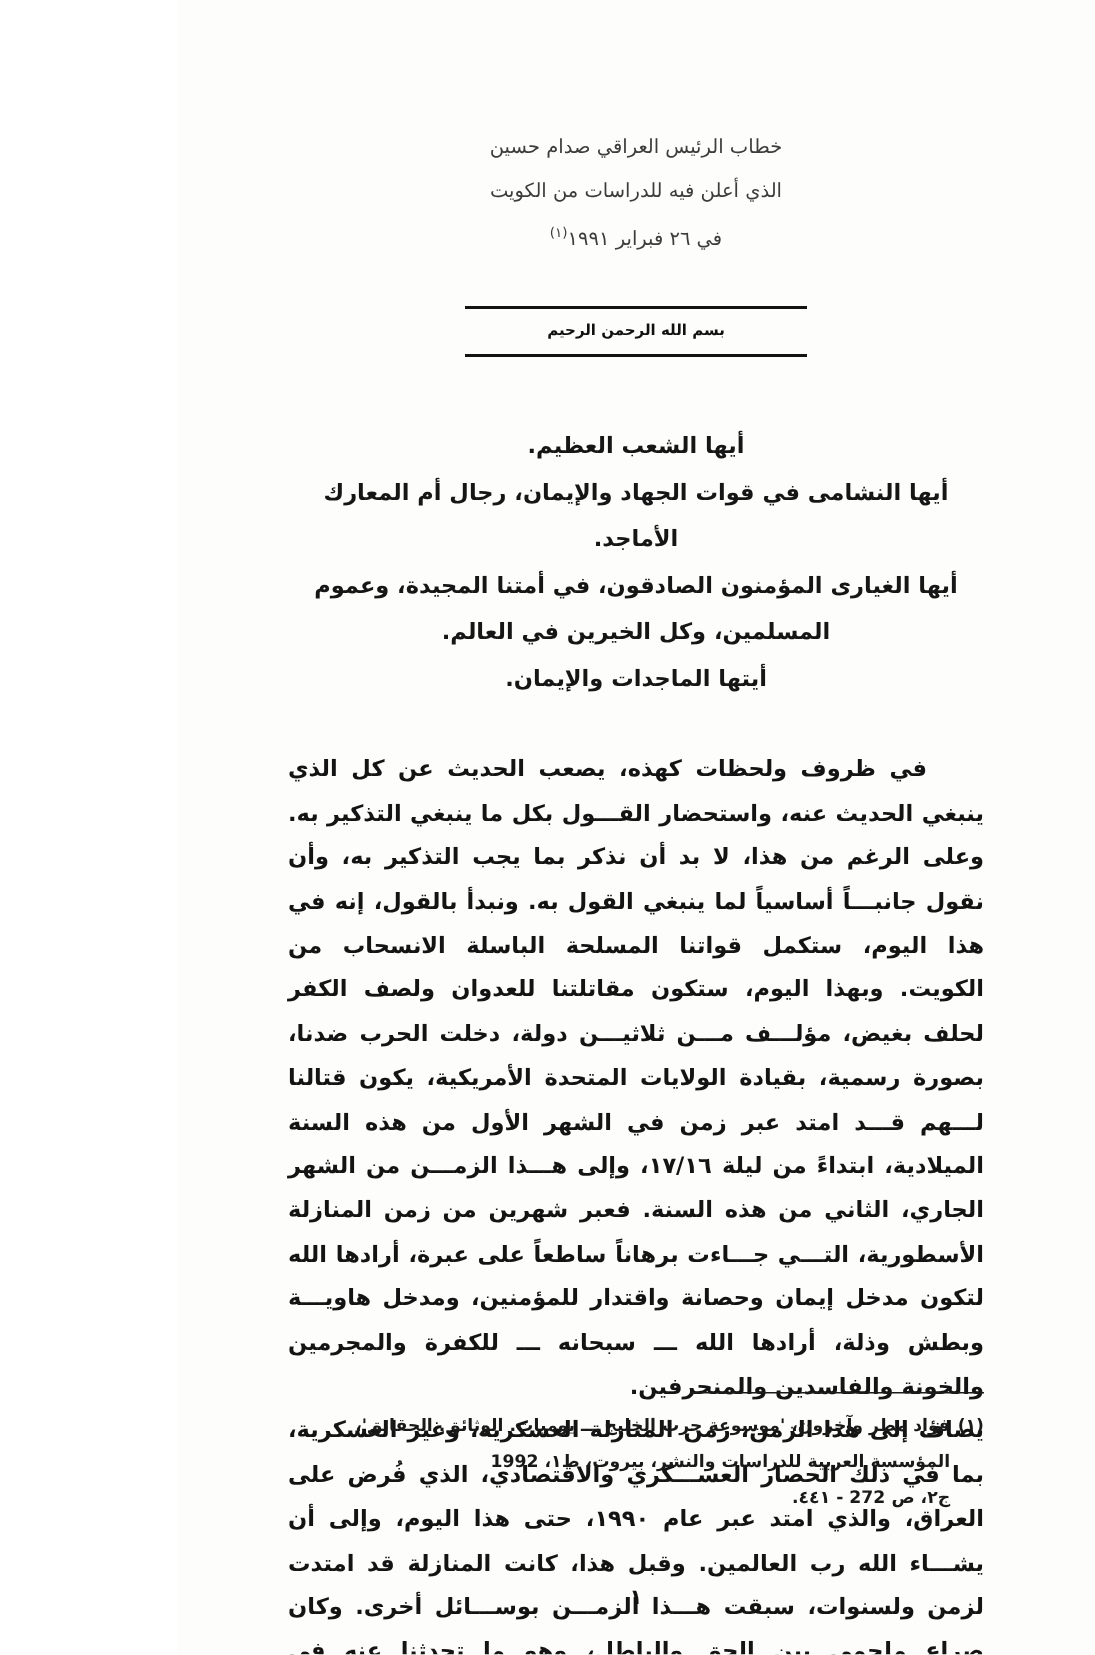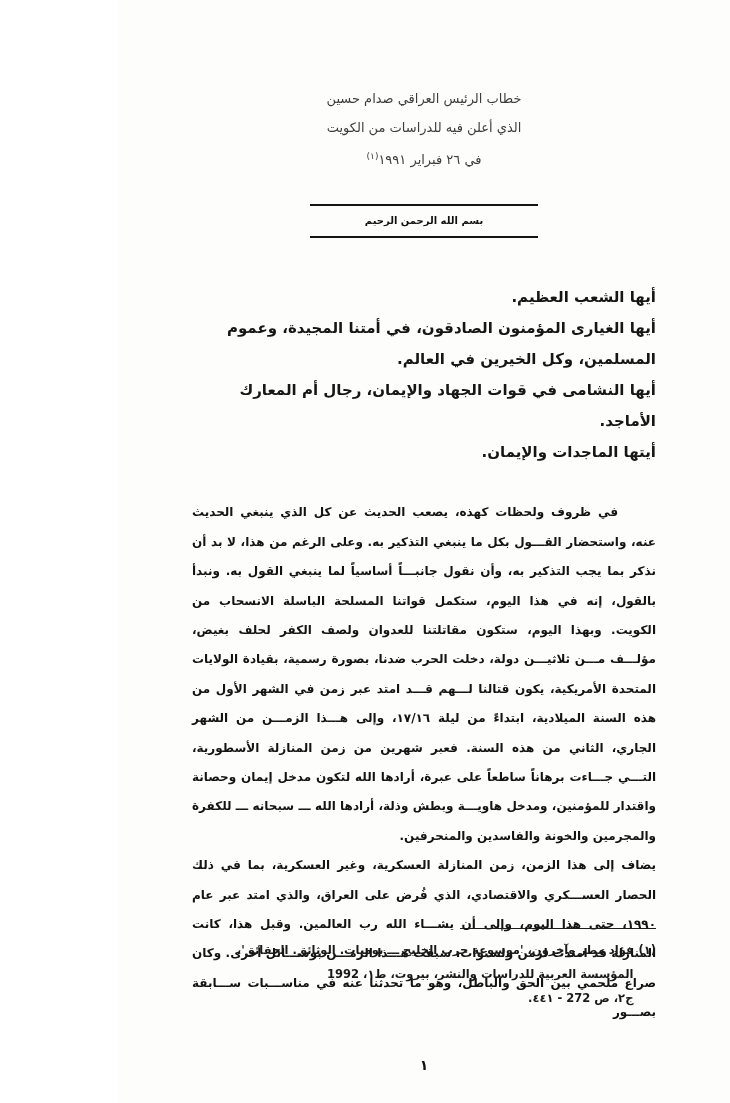--- a/index.html
+++ b/index.html
@@ -49,25 +49,25 @@
     padding: 9px 0 10px 0;
     color: #111;
   }
   
   .content { margin: 0 74px; }
   .salutations {
     margin-top: 44px;
     font-weight: 700;
     font-size: 15px;
     line-height: 31px;
-    text-align: right;
+    text-align: center;
   }
   .para {
     font-weight: 700;
-    font-size: 12px;
+    font-size: 15px;
     line-height: 29.4px;
     text-align: justify;
     color: #141414;
   }
   .para.first {
     margin-top: 30px;
     text-indent: 38px;
   }
   .para.second {
   }
@@ -125,22 +125,22 @@
     <div class="basmala-wrap">
       <hr class="rule">
       <div class="basmala">بسم الله الرحمن الرحيم</div>
       <hr class="rule">
     </div>
   </header>
 
   <main class="content">
     <div class="salutations">
       <div>أيها الشعب العظيم.</div>
+      <div>أيها النشامى في قوات الجهاد والإيمان، رجال أم المعارك الأماجد.</div>
       <div>أيها الغيارى المؤمنون الصادقون، في أمتنا المجيدة، وعموم المسلمين، وكل الخيرين في العالم.</div>
-      <div>أيها النشامى في قوات الجهاد والإيمان، رجال أم المعارك الأماجد.</div>
       <div>أيتها الماجدات والإيمان.</div>
     </div>
 
     <p class="para first">في ظروف ولحظات كهذه، يصعب الحديث عن كل الذي ينبغي الحديث عنه، واستحضار القـــول بكل ما ينبغي التذكير به. وعلى الرغم من هذا، لا بد أن نذكر بما يجب التذكير به، وأن نقول جانبـــاً أساسياً لما ينبغي القول به. ونبدأ بالقول، إنه في هذا اليوم، ستكمل قواتنا المسلحة الباسلة الانسحاب من الكويت. وبهذا اليوم، ستكون مقاتلتنا للعدوان ولصف الكفر لحلف بغيض، مؤلـــف مـــن ثلاثيـــن دولة، دخلت الحرب ضدنا، بصورة رسمية، بقيادة الولايات المتحدة الأمريكية، يكون قتالنا لـــهم قـــد امتد عبر زمن في الشهر الأول من هذه السنة الميلادية، ابتداءً من ليلة ١٧/١٦، وإلى هـــذا الزمـــن من الشهر الجاري، الثاني من هذه السنة. فعبر شهرين من زمن المنازلة الأسطورية، التـــي جـــاءت برهاناً ساطعاً على عبرة، أرادها الله لتكون مدخل إيمان وحصانة واقتدار للمؤمنين، ومدخل هاويـــة وبطش وذلة، أرادها الله ـــ سبحانه ـــ للكفرة والمجرمين والخونة والفاسدين والمنحرفين.</p>
     <p class="para second">يضاف إلى هذا الزمن، زمن المنازلة العسكرية، وغير العسكرية، بما في ذلك الحصار العســـكري والاقتصادي، الذي فُرض على العراق، والذي امتد عبر عام ١٩٩٠، حتى هذا اليوم، وإلى أن يشـــاء الله رب العالمين. وقبل هذا، كانت المنازلة قد امتدت لزمن ولسنوات، سبقت هـــذا الزمـــن بوســـائل أخرى. وكان صراع ملحمي بين الحق والباطل، وهو ما تحدثنا عنه في مناســـبات ســـابقة بصـــور</p>
   </main>
 
   <footer class="footnote-area">
     <hr class="footnote-rule">
     <div class="footnote">

